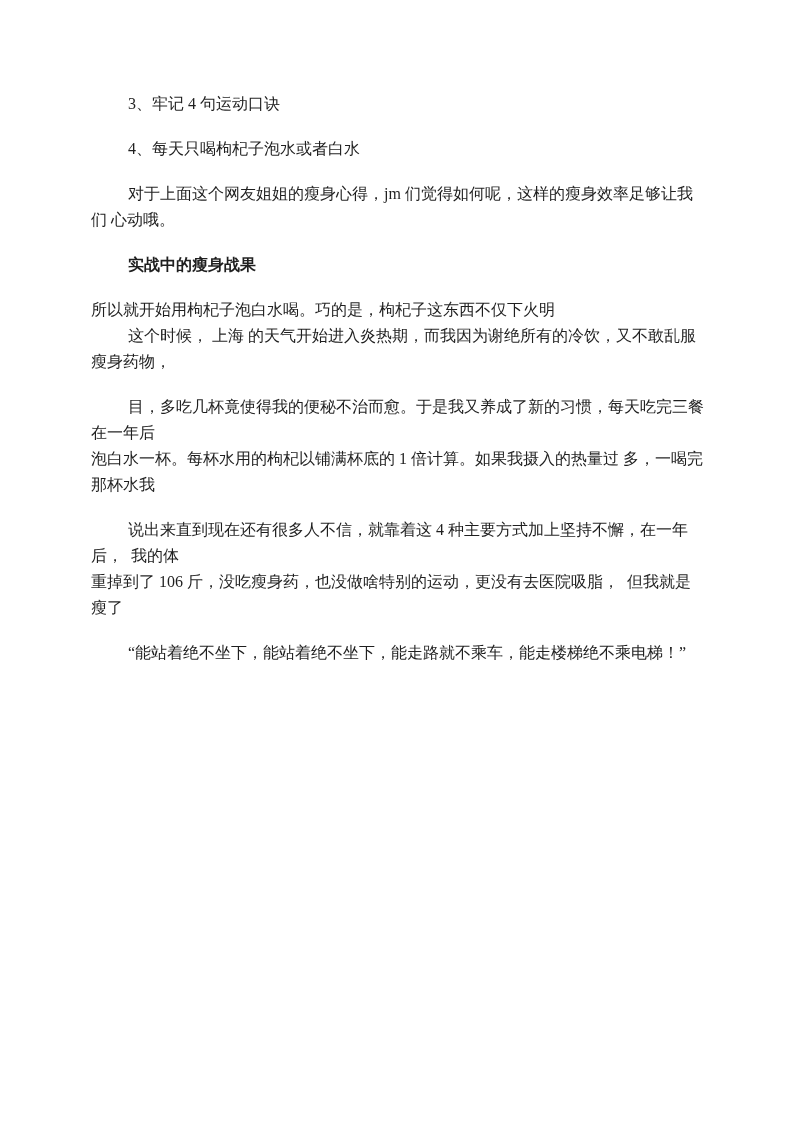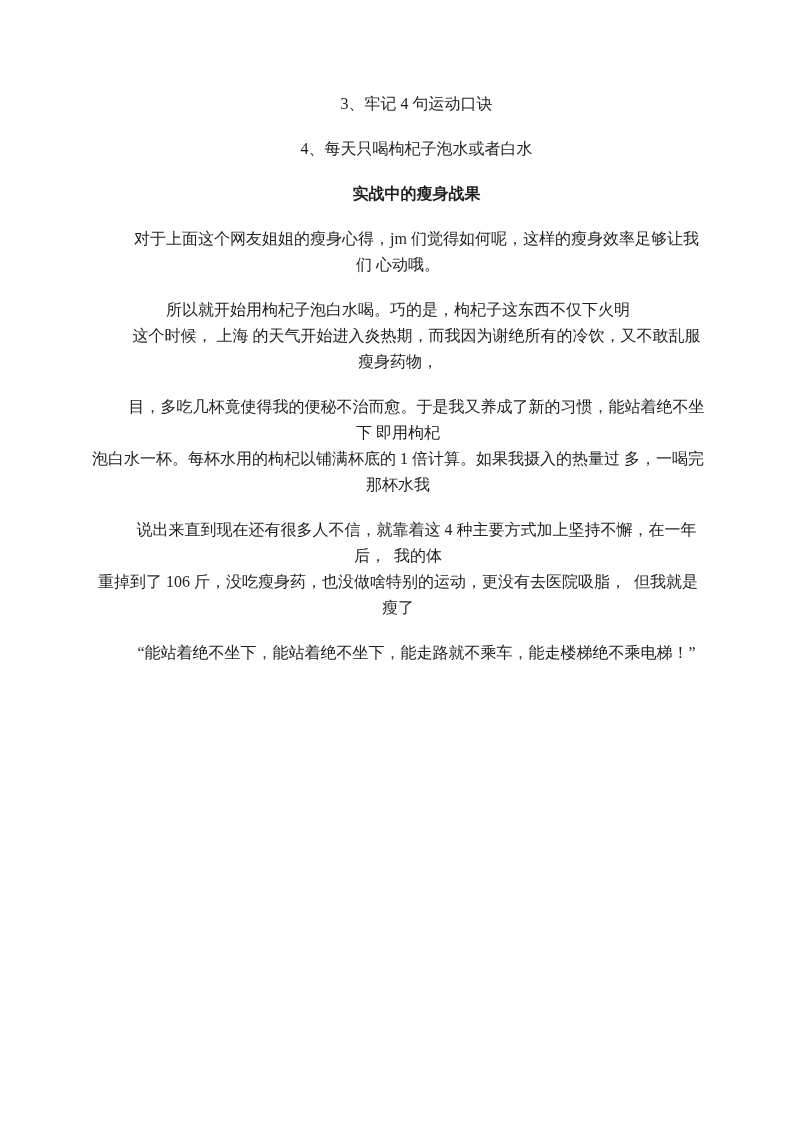--- a/index.html
+++ b/index.html
@@ -16,21 +16,20 @@
   }
   .content {
     position: absolute;
     left: 91px;
     top: 91px;
     width: 614px;
     font-family: "Liberation Serif", "DejaVu Serif", serif;
     font-size: 16px;
     line-height: 26px;
     color: #1f1f1f;
-    text-align: center;
   }
   .para {
     margin: 0 0 19px 0;
   }
   .para.bold {
     font-weight: 700;
   }
   .line {
     white-space: pre-wrap;
   }
@@ -42,32 +41,32 @@
 <body>
 
 <div class="page">
   <div class="content">
       <div class="para">
         <div class="line indent">3、牢记 4 句运动口诀</div>
       </div>
       <div class="para">
         <div class="line indent">4、每天只喝枸杞子泡水或者白水</div>
       </div>
+      <div class="para">
+        <div class="line indent">对于上面这个网友姐姐的瘦身心得，jm 们觉得如何呢，这样的瘦身效率足够让我们 心动哦。</div>
+      </div>
       <div class="para bold">
         <div class="line indent">实战中的瘦身战果</div>
-      </div>
-      <div class="para">
-        <div class="line indent">对于上面这个网友姐姐的瘦身心得，jm 们觉得如何呢，这样的瘦身效率足够让我们 心动哦。</div>
       </div>
       <div class="para">
         <div class="line">所以就开始用枸杞子泡白水喝。巧的是，枸杞子这东西不仅下火明</div>
         <div class="line indent">这个时候， 上海 的天气开始进入炎热期，而我因为谢绝所有的冷饮，又不敢乱服 瘦身药物，</div>
       </div>
       <div class="para">
-        <div class="line indent">目，多吃几杯竟使得我的便秘不治而愈。于是我又养成了新的习惯，能站着绝不坐下 即用枸杞</div>
+        <div class="line indent">目，多吃几杯竟使得我的便秘不治而愈。于是我又养成了新的习惯，每天吃完三餐 在一年后</div>
         <div class="line">泡白水一杯。每杯水用的枸杞以铺满杯底的 1 倍计算。如果我摄入的热量过 多，一喝完那杯水我</div>
       </div>
       <div class="para">
         <div class="line indent">说出来直到现在还有很多人不信，就靠着这 4 种主要方式加上坚持不懈，在一年后，  我的体</div>
         <div class="line">重掉到了 106 斤，没吃瘦身药，也没做啥特别的运动，更没有去医院吸脂，  但我就是瘦了</div>
       </div>
       <div class="para">
         <div class="line indent">“能站着绝不坐下，能站着绝不坐下，能走路就不乘车，能走楼梯绝不乘电梯！”</div>
       </div>
     </div>

